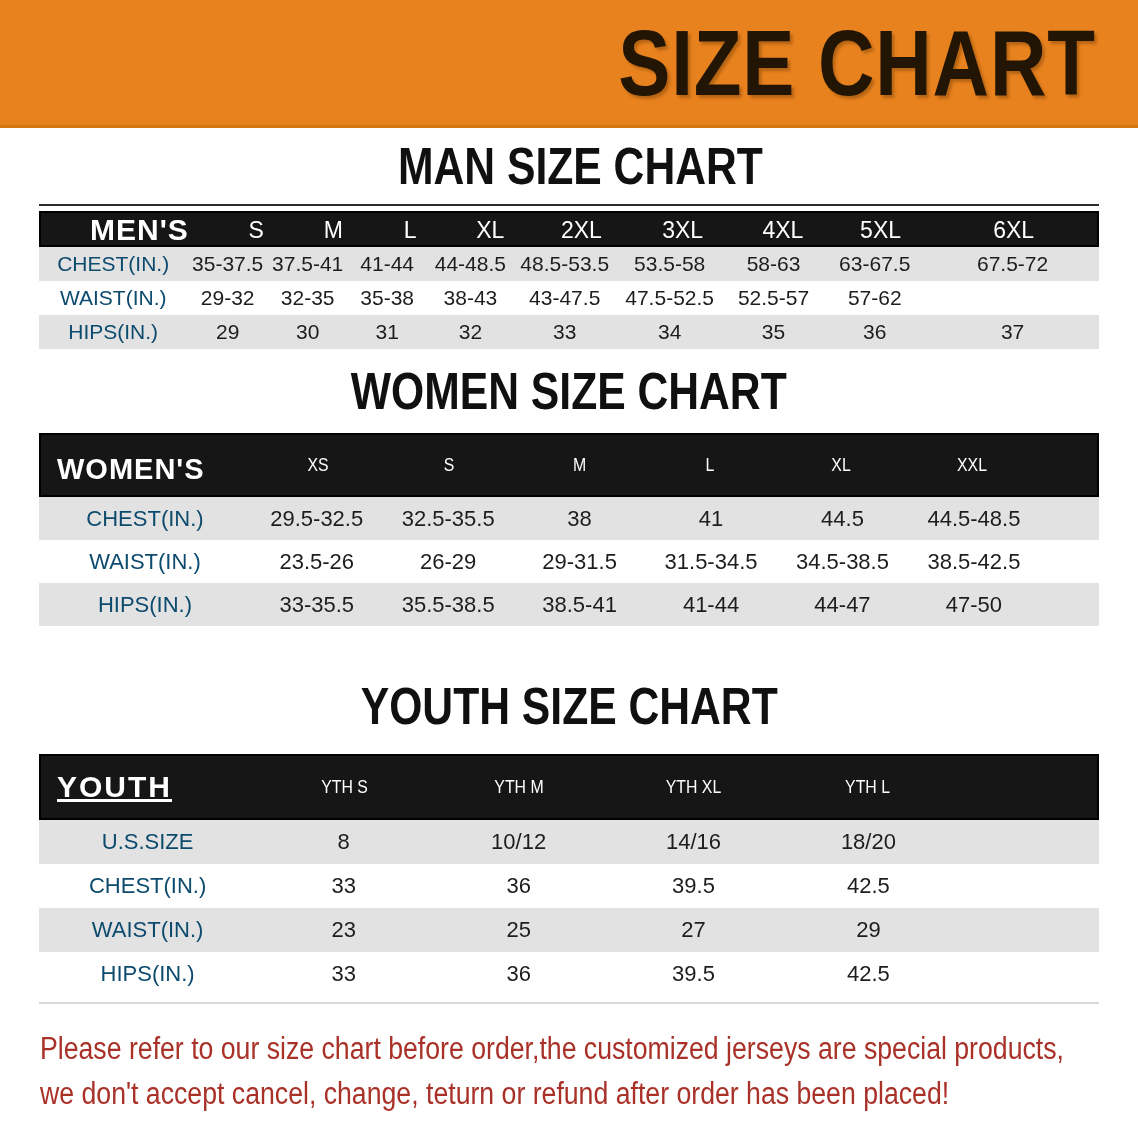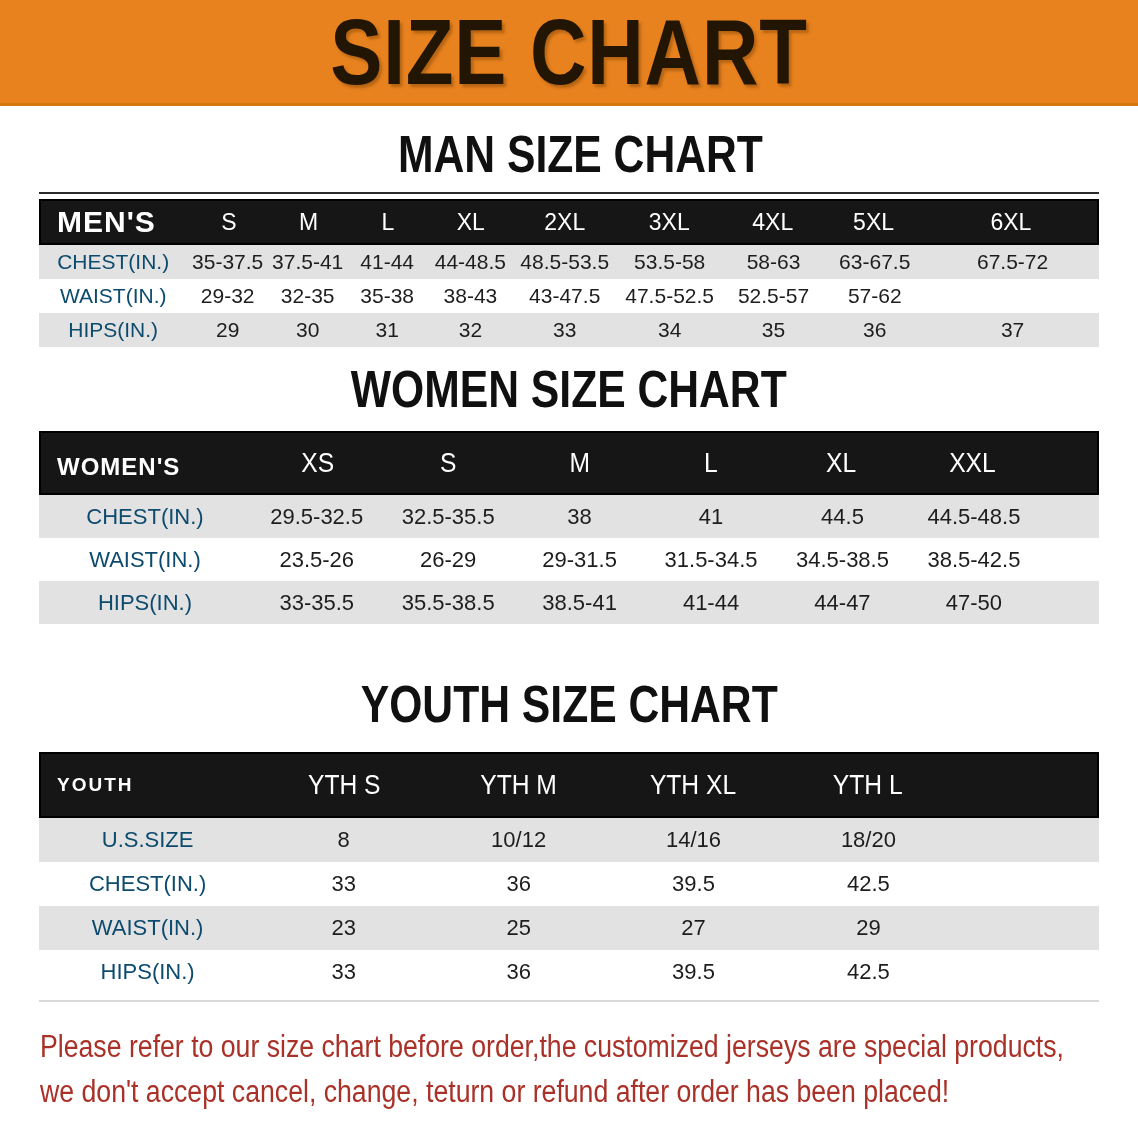--- a/index.html
+++ b/index.html
@@ -5,24 +5,24 @@
   html, body {
     margin: 0; padding: 0;
     width: 1138px; height: 1132px;
     background: #ffffff;
     overflow: hidden;
     font-family: "Liberation Sans", sans-serif;
     color: #1d1d1d;
   }
   
   .banner {
-    width: 100%; height: 106px;
+    width: 100%; height: 128px;
     background: #e8821e;
     border-bottom: 3px solid #d4770f;
-    display: flex; align-items: center; justify-content: center;
+    display: flex; align-items: center; justify-content: flex-end;
     box-sizing: border-box;
   }
   .banner-title {
     display: inline-block;
     font-size: 92px; font-weight: bold; line-height: 1;
     color: #221503;
     letter-spacing: 1px;
     transform: scaleX(0.85);
     transform-origin: center;
     text-shadow: 3px 3px 3px rgba(90,45,0,0.35);
@@ -34,21 +34,21 @@
     margin: 0;
   }
   .section-heading .ht {
     display: inline-block;
     font-size: 52px; font-weight: bold; line-height: 52px;
     color: #101010;
     transform: scaleX(0.82);
     transform-origin: center;
     white-space: nowrap;
   }
-  .heading-man   { margin-top: 22px; padding-left: 23px; }
+  .heading-man   { margin-top: 12px; padding-left: 23px; }
   .heading-women { margin-top: 16px; }
   .heading-youth { margin-top: 54px; }
   
   .size-table { width: 1060px; margin: 0 auto; }
   .tbl-man   { margin-top: 12px; }
   .tbl-women { margin-top: 16px; }
   .tbl-youth { margin-top: 22px; }
   .top-rule {
     height: 2px; background: #2b2b2b;
     margin-bottom: 5px;
@@ -63,32 +63,32 @@
   .grid-youth { grid-template-columns: 20.5% 16.5% 16.5% 16.5% 16.5% 1fr; }
   .cell {
     display: flex; align-items: center; justify-content: center;
     white-space: nowrap;
   }
   
   .bar {
     background: #161616; color: #ffffff;
     border: 2px solid #000000; box-sizing: border-box;
   }
-  .bar-man   { height: 46px; }
+  .bar-man   { height: 36px; padding-left: 33px; }
   .bar-women { height: 64px; }
   .bar-youth { height: 66px; }
   .corner {
     justify-content: flex-start; padding-left: 16px;
     font-weight: bold;
   }
   .bar-man .corner   { font-size: 30px; letter-spacing: 1px; }
-  .bar-women .corner { font-size: 24px; letter-spacing: 1px; margin-top: 8px; }
-  .bar-youth .corner { font-size: 19px; letter-spacing: 2px; }
+  .bar-women .corner { font-size: 29px; letter-spacing: 1px; margin-top: 8px; }
+  .bar-youth .corner { font-size: 30px; letter-spacing: 2px; text-decoration: underline; }
   .bar-man .size-h   { font-size: 23px; }
-  .bar-women .size-h, .bar-youth .size-h { font-size: 28px; }
+  .bar-women .size-h, .bar-youth .size-h { font-size: 18px; }
   .size-h .cnd { display: inline-block; transform: scaleX(0.88); transform-origin: center; }
   
   .row-man   { height: 34px; font-size: 21px; }
   .row-women { height: 43px; font-size: 22px; }
   .row-youth { height: 44px; font-size: 22px; }
   .stripe { background: #e2e2e2; }
   .rlabel { font-size: 21px; color: #0c4a6e; }
   .row-women .rlabel, .row-youth .rlabel { font-size: 22px; }
   
   .disclaimer {

